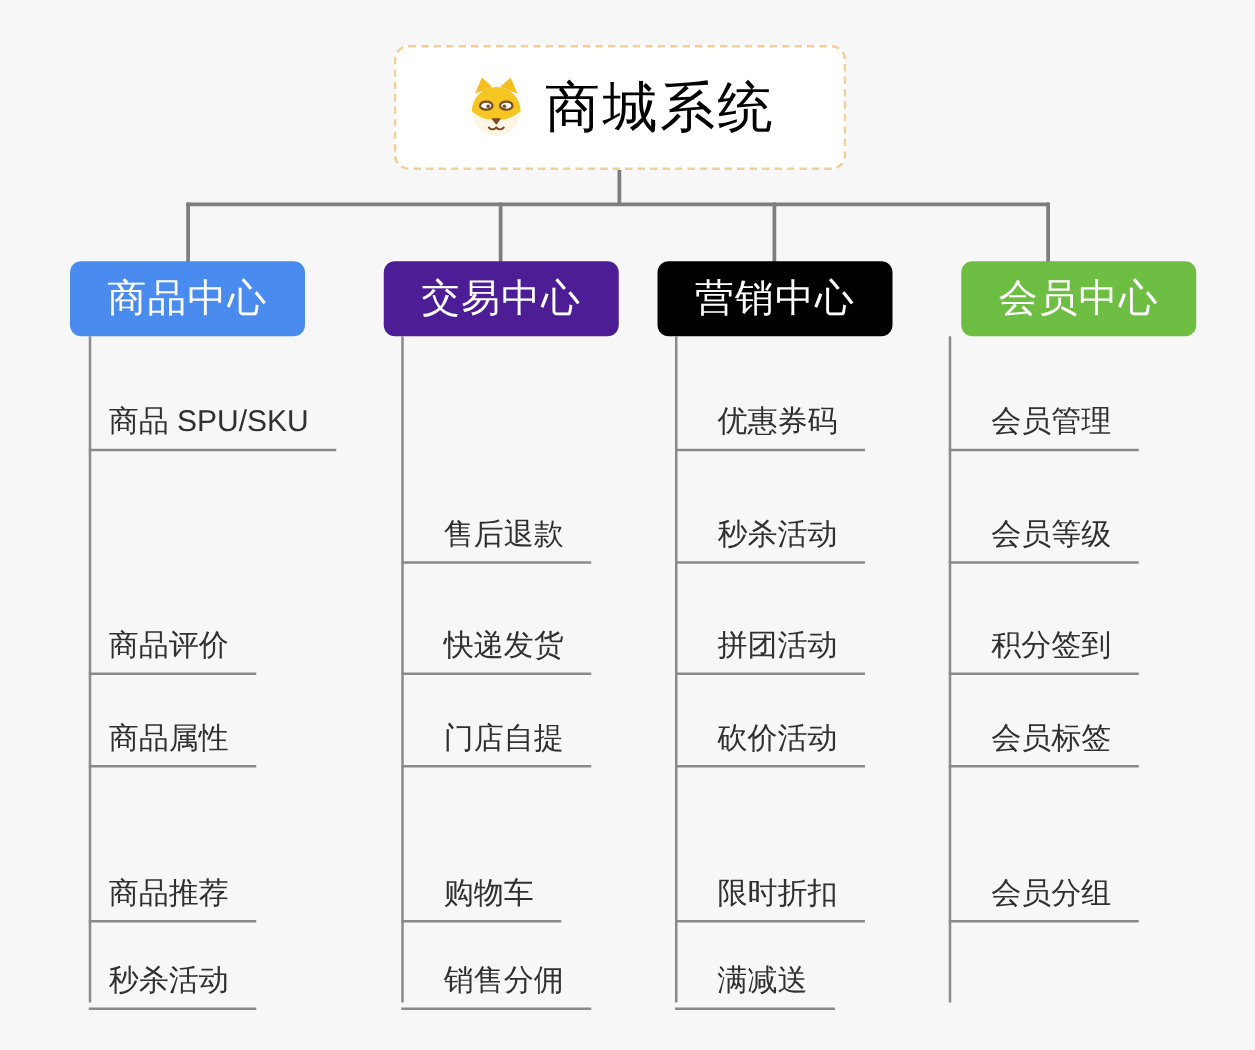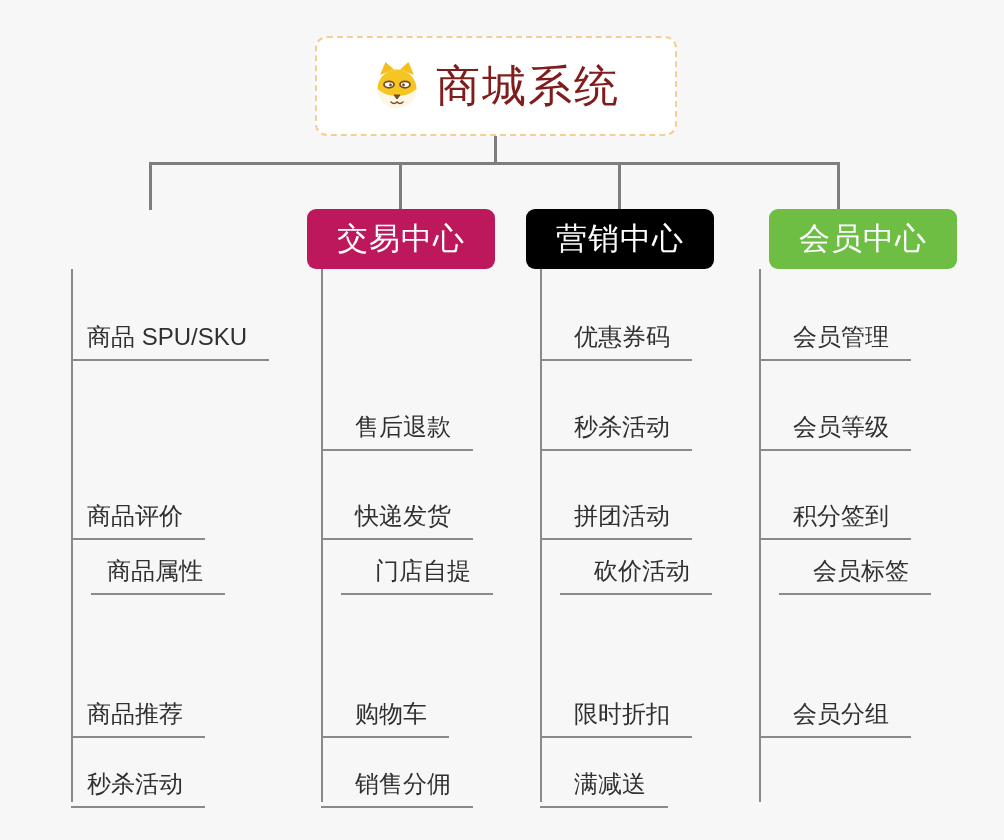--- a/index.html
+++ b/index.html
@@ -24,21 +24,21 @@
   .root-node{
     position:absolute;left:315px;top:36px;width:362px;height:100px;
     background:#ffffff;
     border:2px dashed #f3ce96;
     border-radius:12px;
     box-sizing:border-box;
     display:flex;align-items:center;justify-content:center;gap:14px;
   }
   .root-title{
     font-size:44px;
-    color:#7f1d1d;
+    color:#000000;
     letter-spacing:2px;
     white-space:nowrap;
   }
   .dog{width:50px;height:52px;flex:0 0 auto;}
   
   .hdr{
     position:absolute;top:209px;height:60px;width:188px;
     border-radius:9px;
     display:flex;align-items:center;justify-content:center;
     color:#ffffff;font-size:31px;letter-spacing:1px;
@@ -57,21 +57,21 @@
     display:flex;align-items:flex-end;
     padding:0 22px 6px 34px;
     border-bottom:2px solid #8a8a8a;
     font-size:24px;color:#303030;
     white-space:nowrap;
     box-sizing:content-box;
   }
   .leaf.c1{left:71px;padding-left:16px;} .leaf.c2{left:321px;}
   .leaf.c3{left:540px;} .leaf.c4{left:759px;}
   .leaf.r1{top:311px;} .leaf.r2{top:401px;}
-  .leaf.r3{top:490px;} .leaf.r4{top:545px;margin-left:20px;}
+  .leaf.r3{top:490px;} .leaf.r4{top:564px;}
   .leaf.r5{top:688px;} .leaf.r6{top:758px;}
 </style>
 </head>
 <body>
 
 <div class="canvas">
 
   <div class="conn root-drop"></div>
   <div class="conn hline"></div>
   <div class="conn drop d1"></div>
@@ -88,21 +88,22 @@
       <ellipse cx="34" cy="49" rx="10" ry="6.5" fill="#ffffff" stroke="#7a4a1e" stroke-width="3.5"></ellipse>
       <ellipse cx="66" cy="49" rx="10" ry="6.5" fill="#ffffff" stroke="#7a4a1e" stroke-width="3.5"></ellipse>
       <circle cx="37" cy="50" r="2.8" fill="#7a4a1e"></circle>
       <circle cx="63" cy="50" r="2.8" fill="#7a4a1e"></circle>
       <path d="M44,70 h12 l-6,8 z" fill="#7a4a1e" stroke="#7a4a1e" stroke-width="2" stroke-linejoin="round"></path>
       <path d="M38,84 q6,6 12,0 q6,6 12,0" fill="none" stroke="#7a4a1e" stroke-width="3" stroke-linecap="round"></path>
     </svg>
     <span class="root-title">商城系统</span>
   </div>
 
-  <div class="hdr h2" style="background-color: #be185d;">交易中心</div>
+  <div class="hdr h1" style="background-color: rgb(74, 139, 240);">商品中心</div>
+  <div class="hdr h2" style="background-color: #4c1d95;">交易中心</div>
   <div class="hdr h3" style="background-color: #000000;">营销中心</div>
   <div class="hdr h4" style="background-color: rgb(110, 190, 68);">会员中心</div>
 
   <div class="vline c1"></div>
   <div class="vline c2"></div>
   <div class="vline c3"></div>
   <div class="vline c4"></div>
 
   <div class="leaf c1 r1">商品 SPU/SKU</div>
   <div class="leaf c1 r3">商品评价</div>

